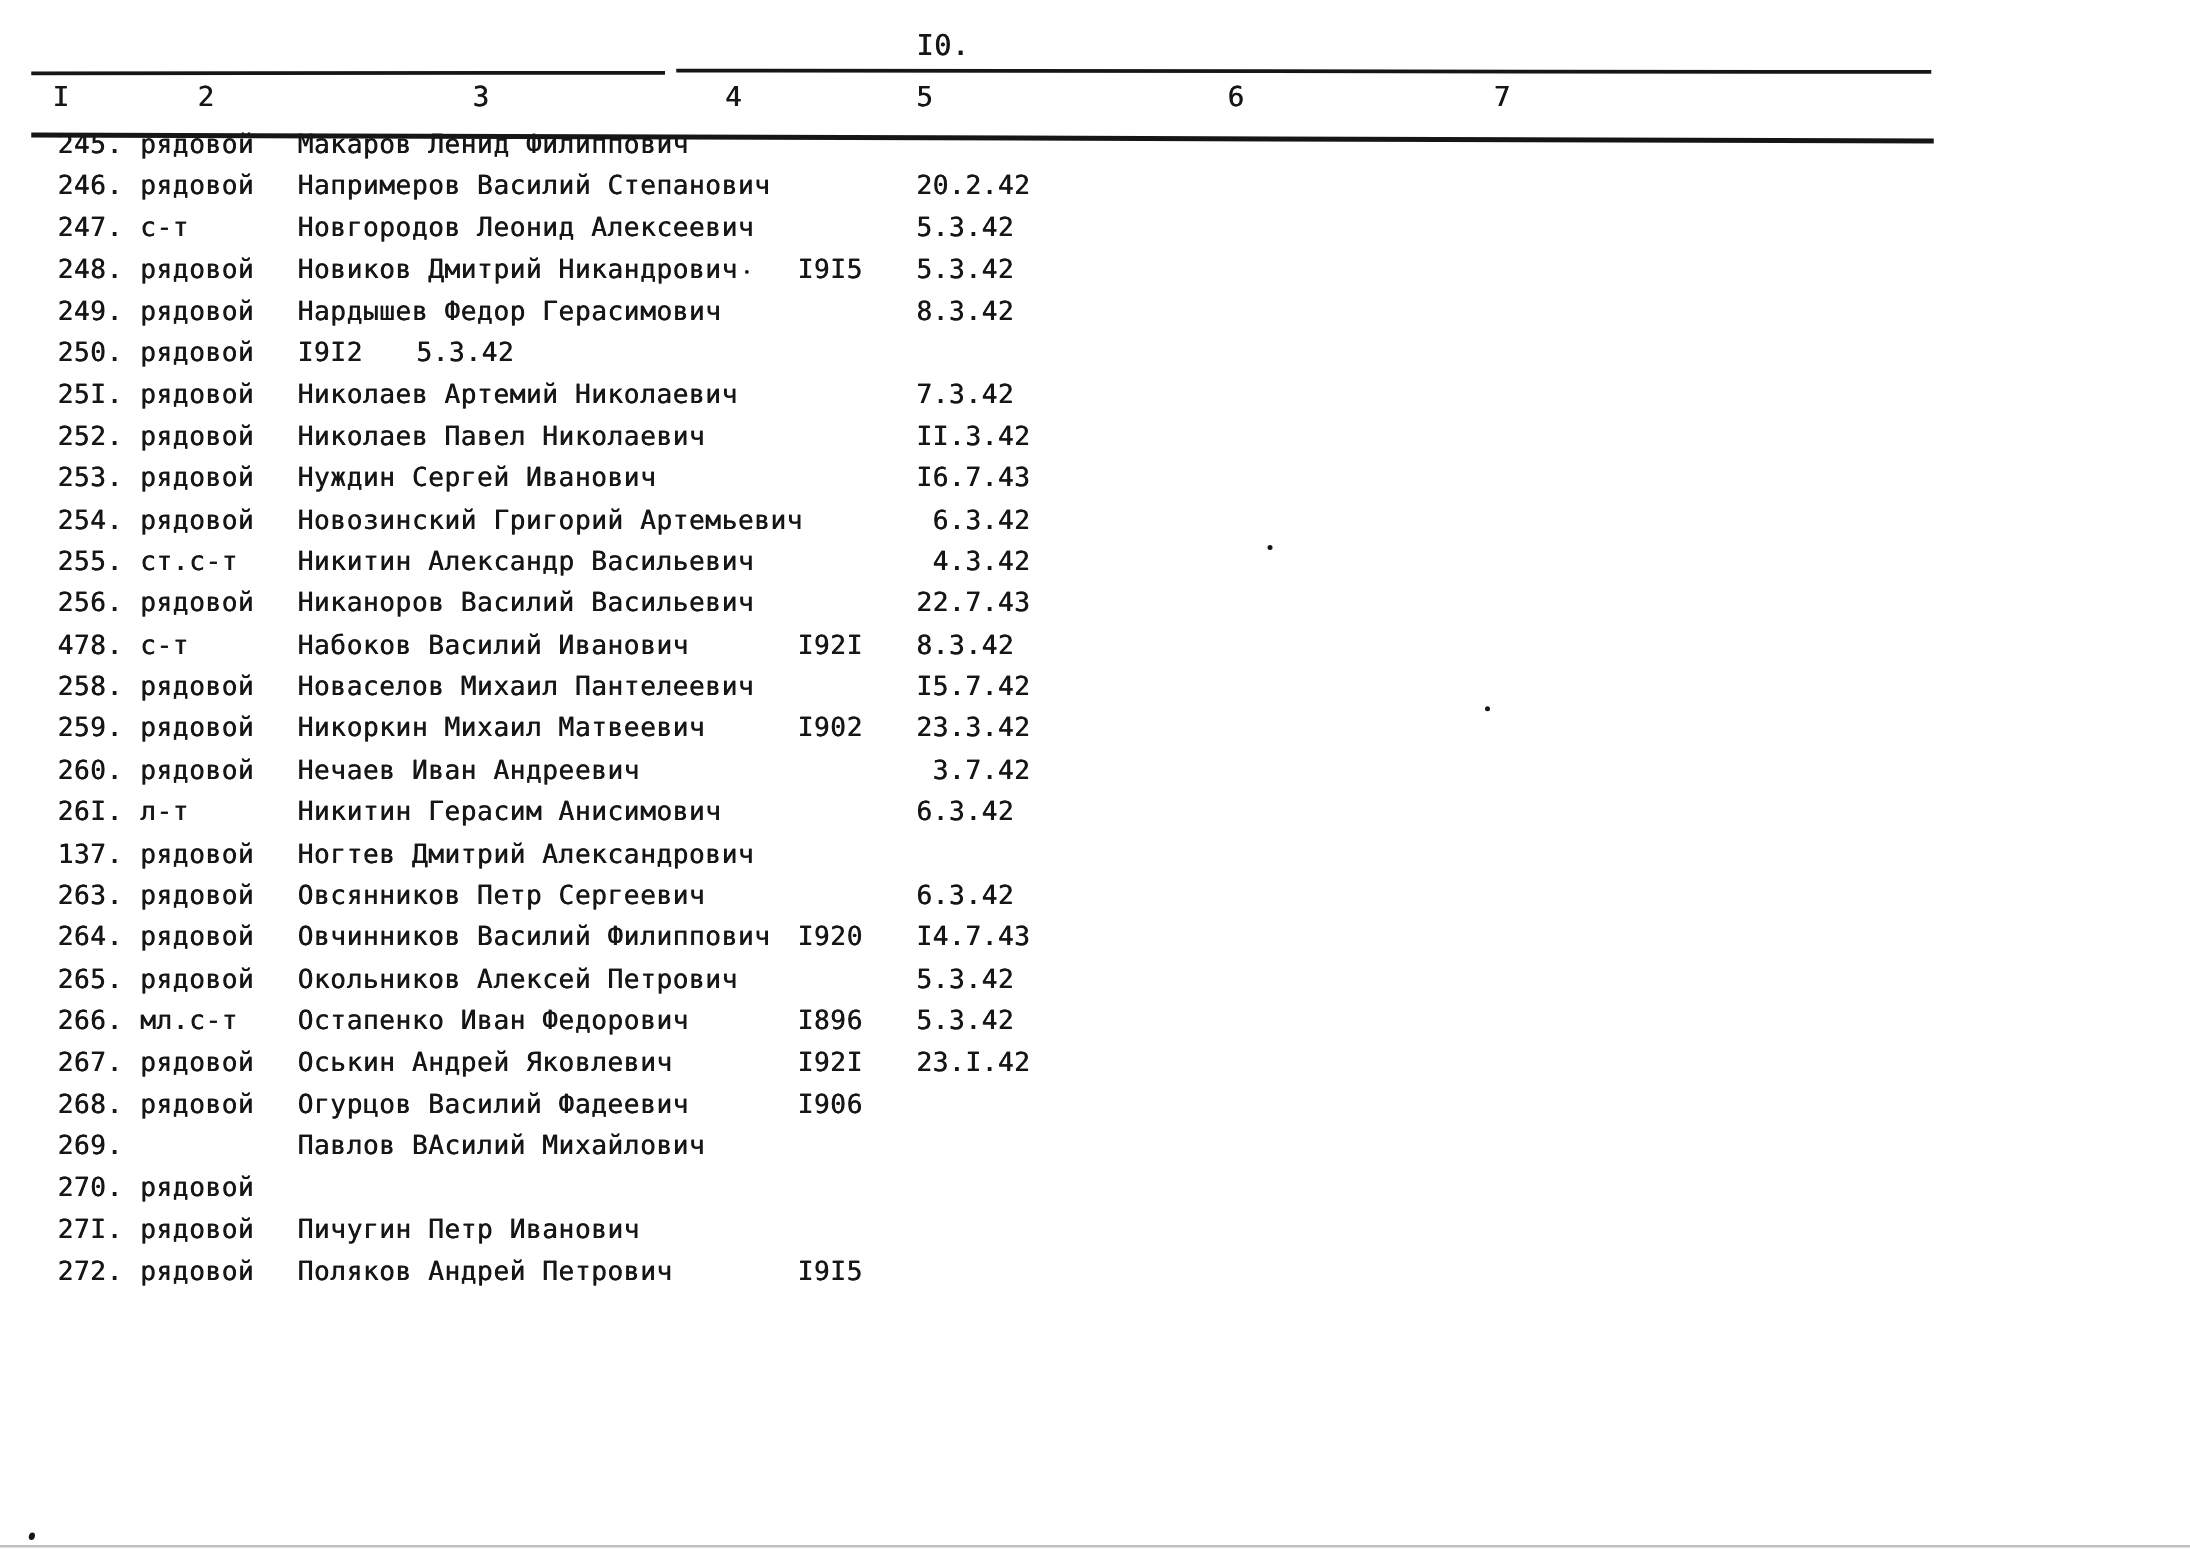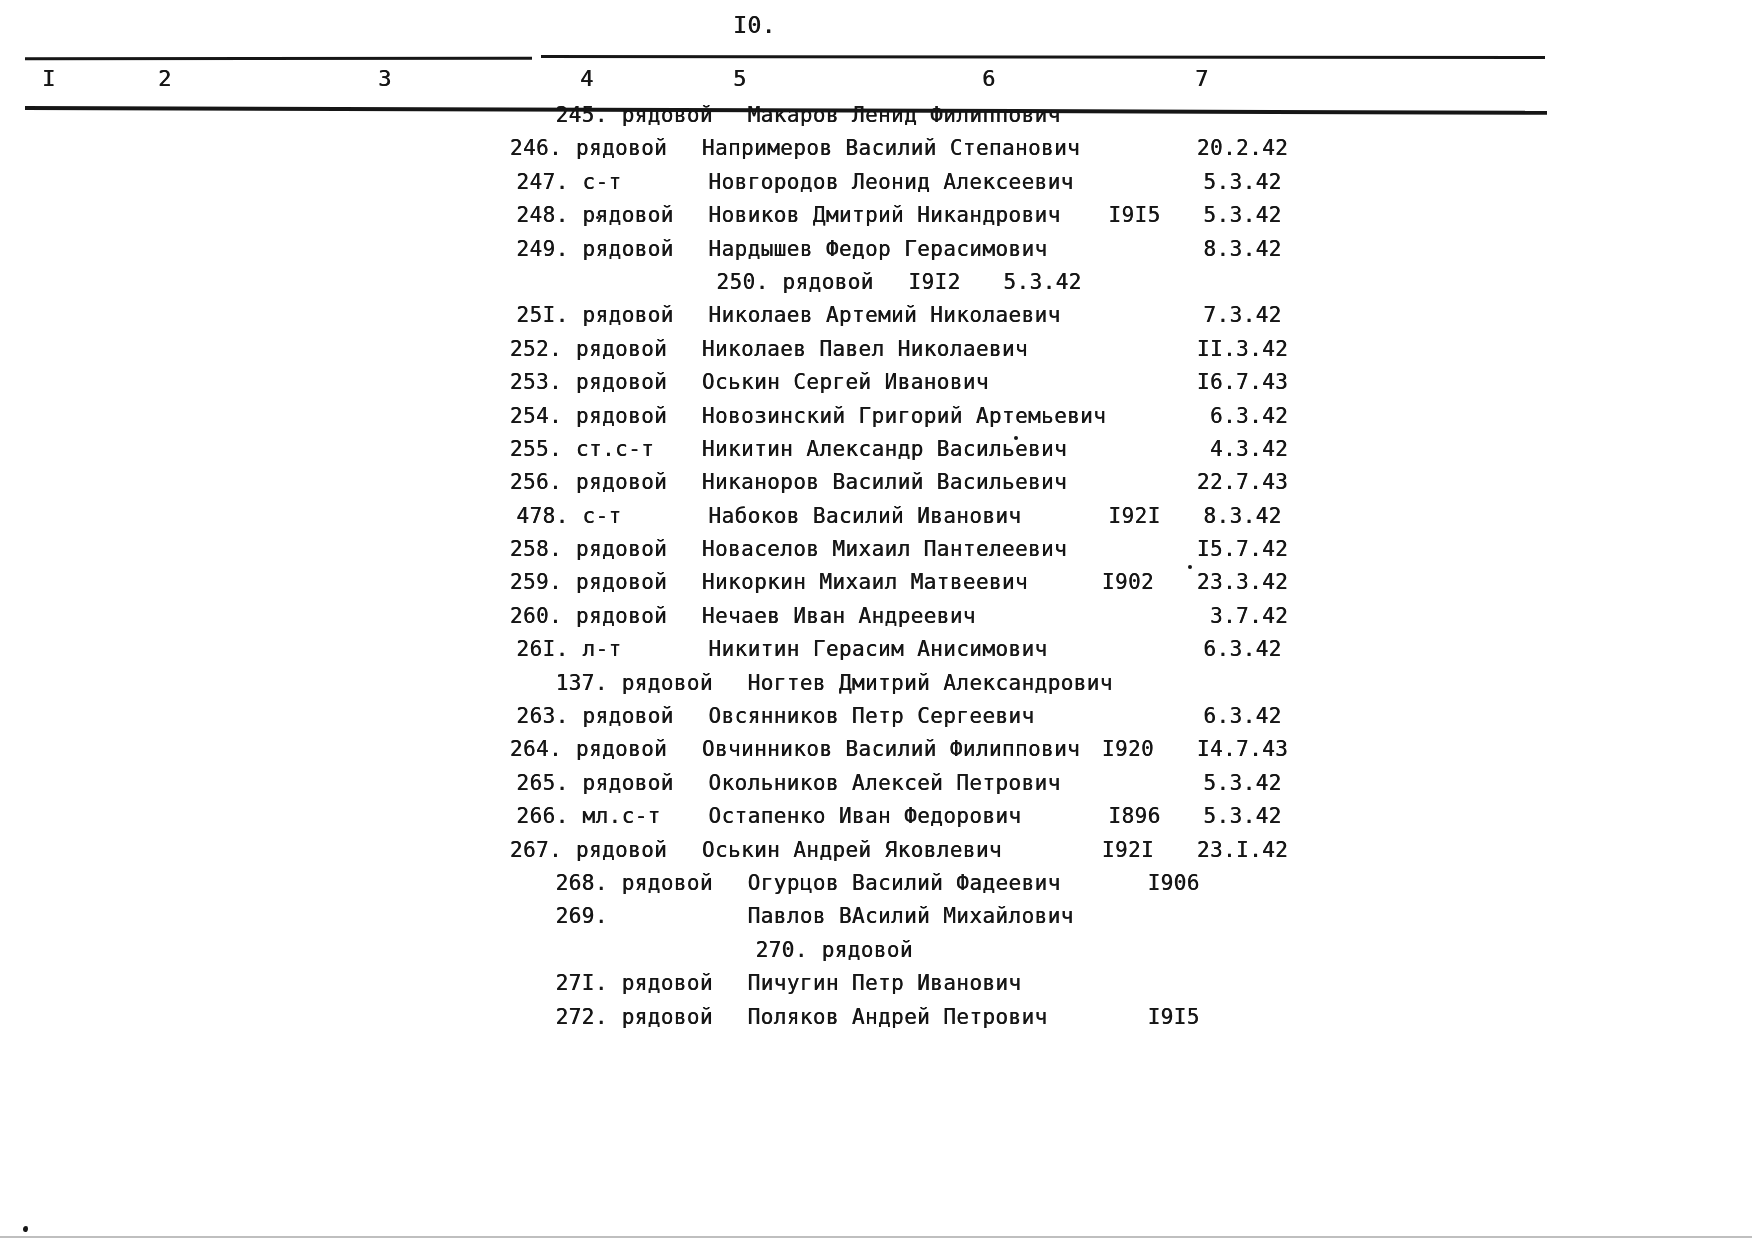--- a/index.html
+++ b/index.html
@@ -10,21 +10,21 @@
     overflow:hidden;
     font-family:"DejaVu Sans Mono","Liberation Mono",monospace;
     color:#161616;
   }
   .page{position:absolute;inset:0;background:#fff;}
   .typew{
     text-shadow:0.4px 0 0 currentColor;
     letter-spacing:0.4px;
   }
   .page-number{
-    position:absolute;left:733px;top:12px;
+    position:absolute;left:733px;top:24px;
     font-size:23px;
   }
   .rule{position:absolute;background:#161616;}
   .rule-a{left:25px;top:57px;width:507px;height:3px;transform:rotate(-0.05deg);}
   .rule-b{left:541px;top:55px;width:1004px;height:3px;transform:rotate(0.06deg);transform-origin:left center;}
   .rule-c{left:25px;top:106px;width:1522px;height:4px;transform:rotate(0.18deg);transform-origin:left center;}
   .col-headers{position:absolute;top:66px;left:0;width:100%;font-size:22px;}
   .col-headers span{position:absolute;top:0;}
   .ch-1{left:42px;}
   .ch-2{left:158px;}
@@ -34,21 +34,20 @@
   .ch-6{left:982px;}
   .ch-7{left:1195px;}
   .rows{
     position:absolute;left:0;top:99px;width:1752px;
     font-size:21px;
   }
   .row{
     display:flex;align-items:baseline;
     height:33.4px;line-height:33.4px;
     white-space:pre;
-    justify-content:center;
   }
   .c-num{margin-left:46px;width:66px;flex:none;}
   .c-rank{width:126px;flex:none;}
   .c-name{width:400px;flex:none;overflow:visible;}
   .c-year{width:95px;flex:none;}
   .c-date{flex:none;}
   .speck{position:absolute;background:#161616;border-radius:50%;}
   .speck-1{left:1014px;top:436px;width:4px;height:4px;}
   .speck-2{left:1188px;top:565px;width:4px;height:4px;}
   .speck-3{left:596px;top:216px;width:3px;height:3px;}
@@ -137,21 +136,21 @@
       <span class="c-num">252.</span>
       <span class="c-rank">рядовой</span>
       <span class="c-name">Николаев Павел Николаевич</span>
       <span class="c-year"></span>
       <span class="c-date">II.3.42</span>
     </div>
 
     <div class="row">
       <span class="c-num">253.</span>
       <span class="c-rank">рядовой</span>
-      <span class="c-name">Оськин Сергей Иванович</span>
+      <span class="c-name">Нуждин Сергей Иванович</span>
       <span class="c-year"></span>
       <span class="c-date">I6.7.43</span>
     </div>
 
     <div class="row">
       <span class="c-num">254.</span>
       <span class="c-rank">рядовой</span>
       <span class="c-name">Новозинский Григорий Артемьевич</span>
       <span class="c-year"></span>
       <span class="c-date"> 6.3.42</span>

